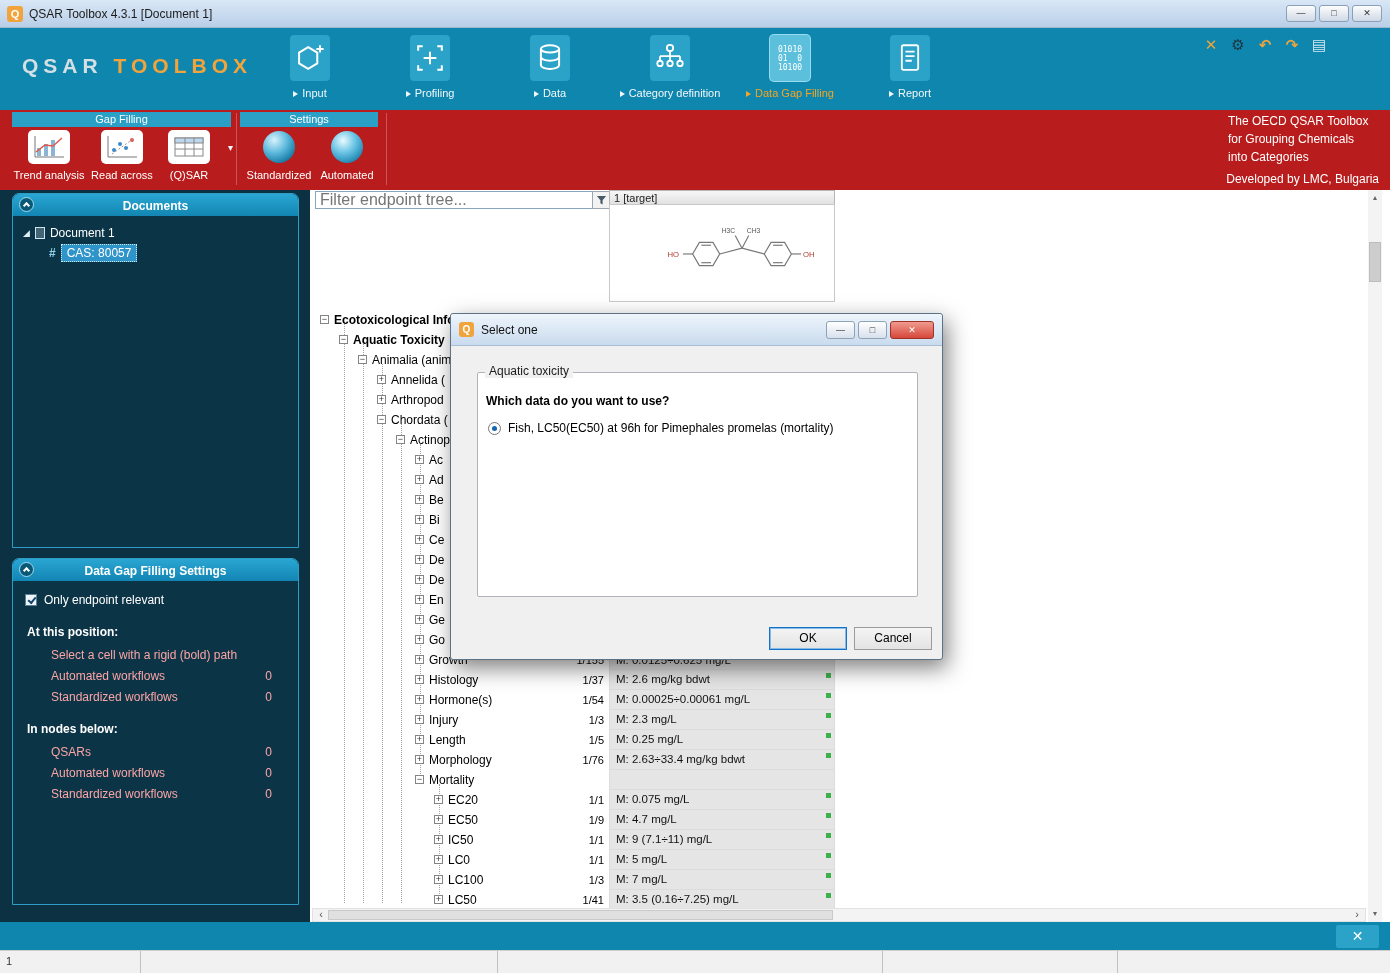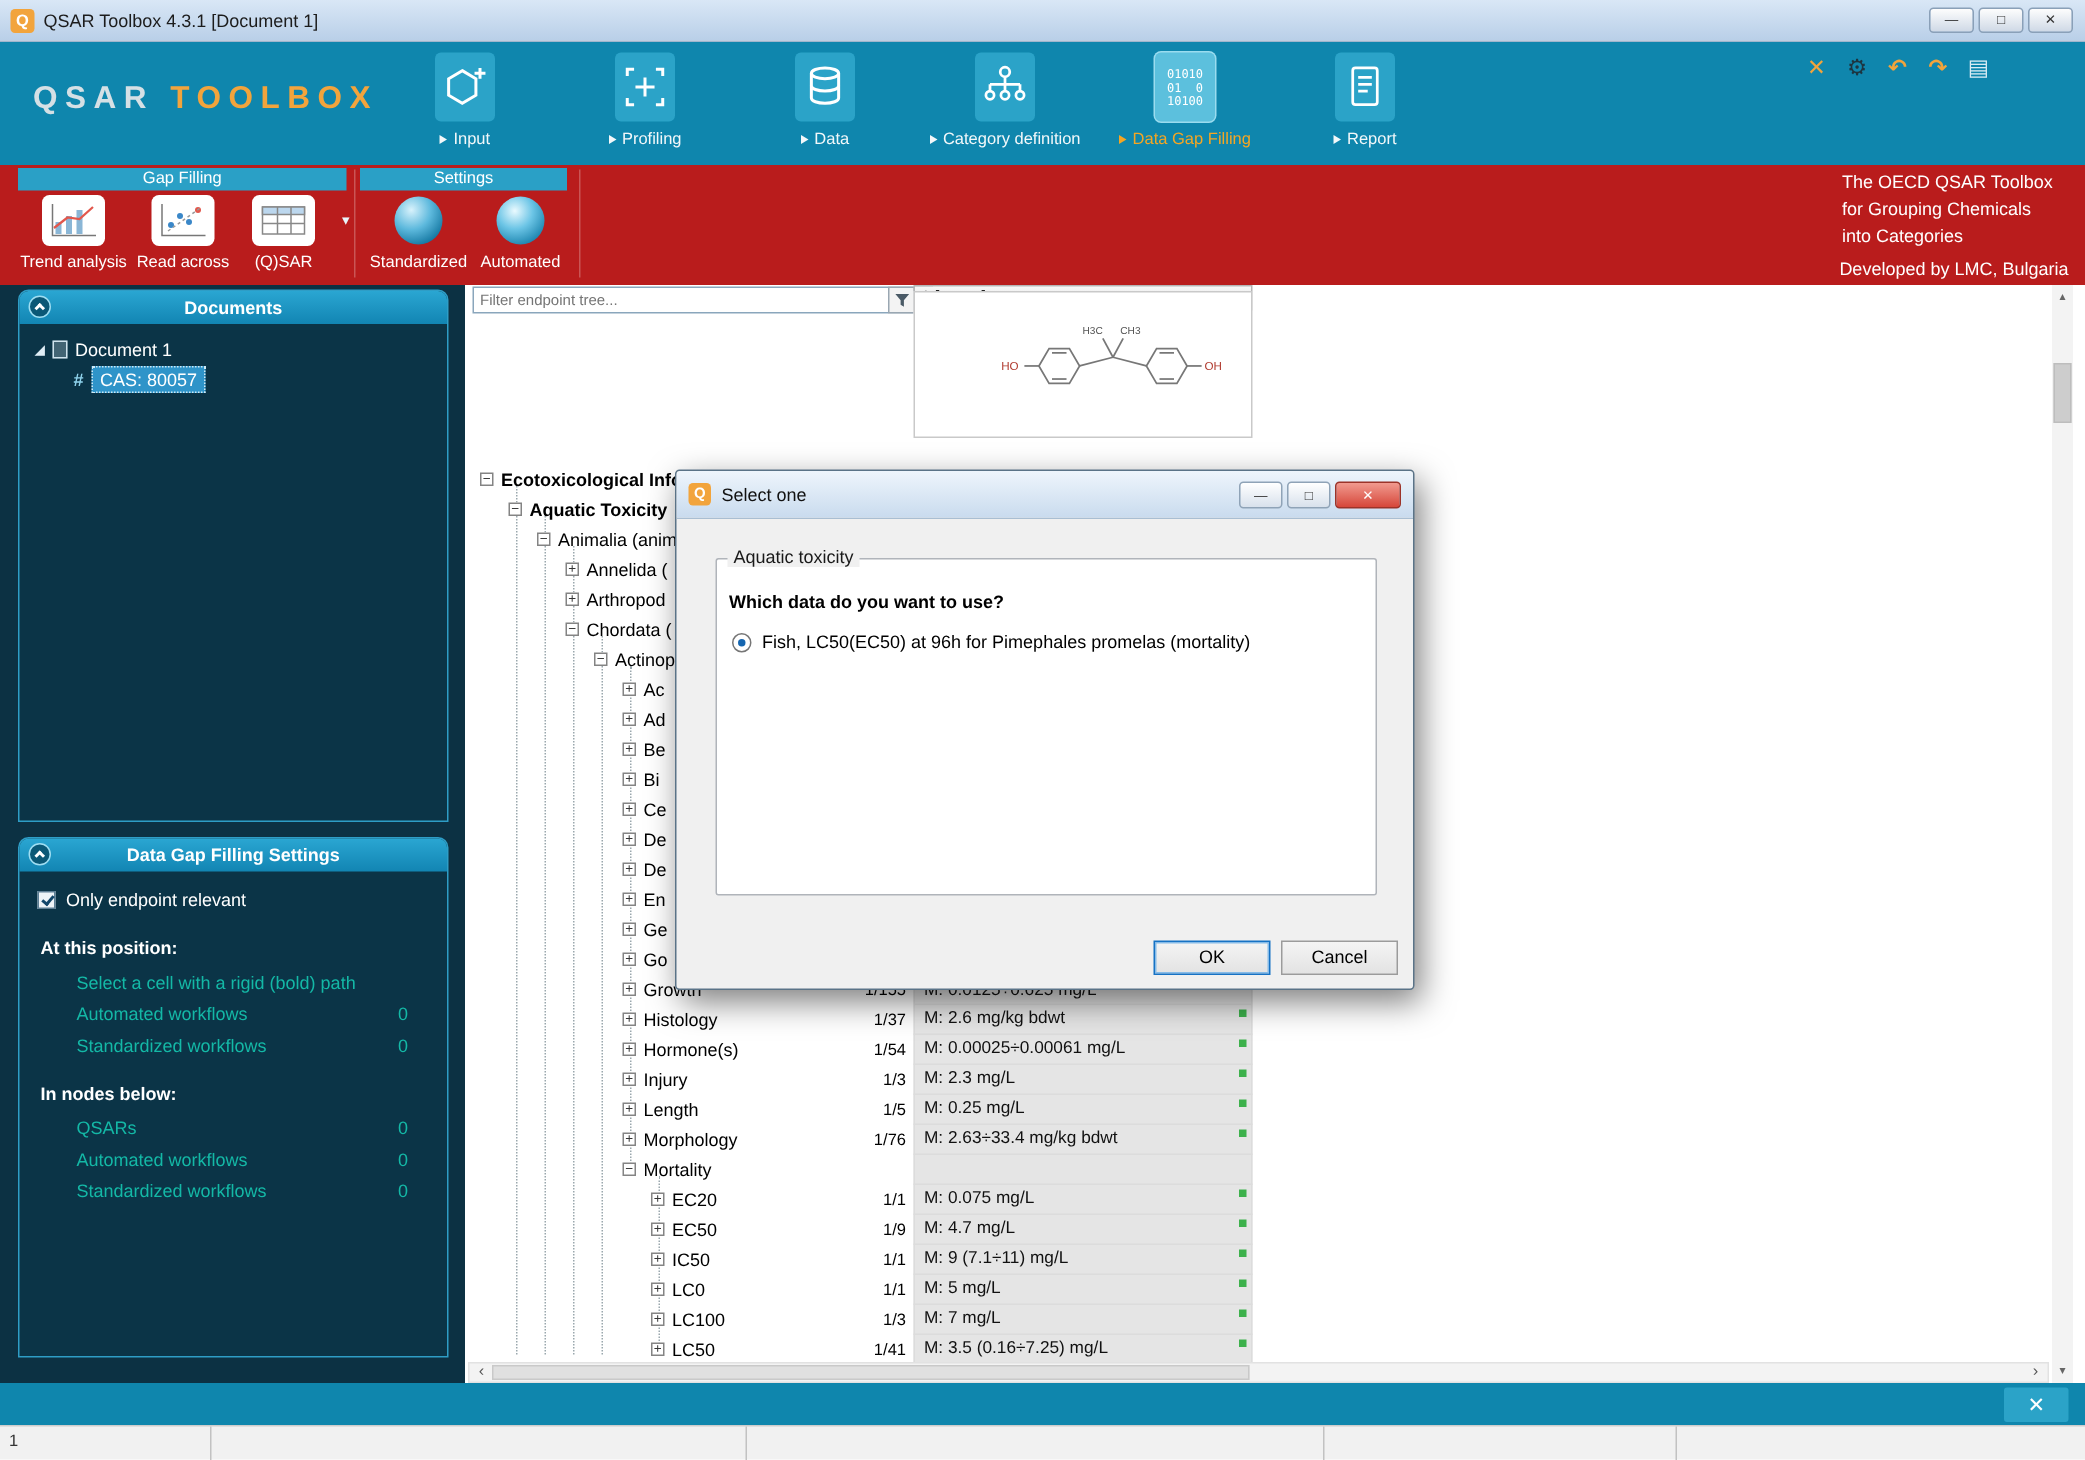--- a/index.html
+++ b/index.html
@@ -82,37 +82,37 @@
   .cas-row { margin: 4px 0 0 36px; display: flex; align-items: center; }
   .hash-icon { color: #8fd2ec; font-weight: bold; margin-right: 5px; font-size: 12px; }
   .cas-selected { background: #2f94c9; color: #fff; font-size: 12px; padding: 1px 5px;
     border: 1px dotted #cfe9f6; }
   .chk-row { margin: 12px 0 0 12px; display: flex; align-items: center; color: #fff; font-size: 12px; }
   .checkbox { width: 12px; height: 12px; background: #eef4f8; border: 1px solid #5d7f95;
     margin-right: 7px; position: relative; }
   .checkbox::after { content: ""; position: absolute; left: 1.5px; top: 1.5px; width: 6px; height: 3px;
     border-left: 2px solid #12476b; border-bottom: 2px solid #12476b; transform: rotate(-50deg); }
   .set-heading { margin: 18px 0 0 14px; color: #fff; font-weight: bold; font-size: 12px; }
-  .set-row { position: relative; margin: 7px 40px 0 38px; color: #14b8a6; font-size: 12px; line-height: 14px; }
+  .set-row { position: relative; margin: 7px 40px 0 38px; color: #fca5a5; font-size: 12px; line-height: 14px; }
   .set-val { position: absolute; right: -14px; top: 0; }
 
   
   .tree-region { position: absolute; left: 312px; top: 0; width: 1056px; height: 718px; background: #fff; }
   .filter-input { position: absolute; left: 3px; top: 1px; width: 307px; height: 18px;
-    border: 1px solid #8aa6bc; font-size: 10px; padding-left: 4px; color: #444;
+    border: 1px solid #8aa6bc; font-size: 16px; padding-left: 4px; color: #444;
     font-family: "Liberation Sans", sans-serif; }
   .filter-btn { position: absolute; left: 280px; top: 1px; width: 18px; height: 18px;
     border: 1px solid #9aa7b2; background: #f3f3f3; display: flex; align-items: center; justify-content: center; }
   .target-header { position: absolute; left: 297px; top: 0; width: 226px; height: 17px;
     background: linear-gradient(#f7f7f7, #dedede); border: 1px solid #b5b5b5;
     font-size: 11px; padding-left: 4px; line-height: 15px; color: #222; }
   .structure-label-cell { position: absolute; left: 3px; top: 22px; width: 294px; height: 93px;
     background: #f3f3f3; border: 1px solid #c9c9c9; display: flex; align-items: center;
     padding-left: 11px; font-size: 12px; color: #222; }
-  .structure-img-cell { position: absolute; left: 297px; top: 4px; width: 226px; height: 98px;
+  .structure-img-cell { position: absolute; left: 297px; top: 14px; width: 226px; height: 98px;
     background: #fff; border: 1px solid #c9c9c9; display: flex; align-items: center; justify-content: center; padding-left: 40px; }
   .tree-row { position: absolute; left: 0; width: 523px; height: 20px; }
   .expander { position: absolute; top: 5px; width: 9px; height: 9px; border: 1px solid #848484;
     background: #fff; font-size: 9px; line-height: 7px; text-align: center; color: #333; z-index: 2; }
   .tree-label { position: absolute; top: 3px; font-size: 12px; color: #000; white-space: nowrap; }
   .tree-label.bold { font-weight: bold; }
   .tree-count { position: absolute; left: 228px; width: 64px; top: 4px; font-size: 11px;
     text-align: right; color: #000; }
   .value-cell { position: absolute; left: 297px; top: 0; width: 226px; height: 20px;
     border: 1px solid #dcdcdc; border-top: none; background: #e5e5e5; }

